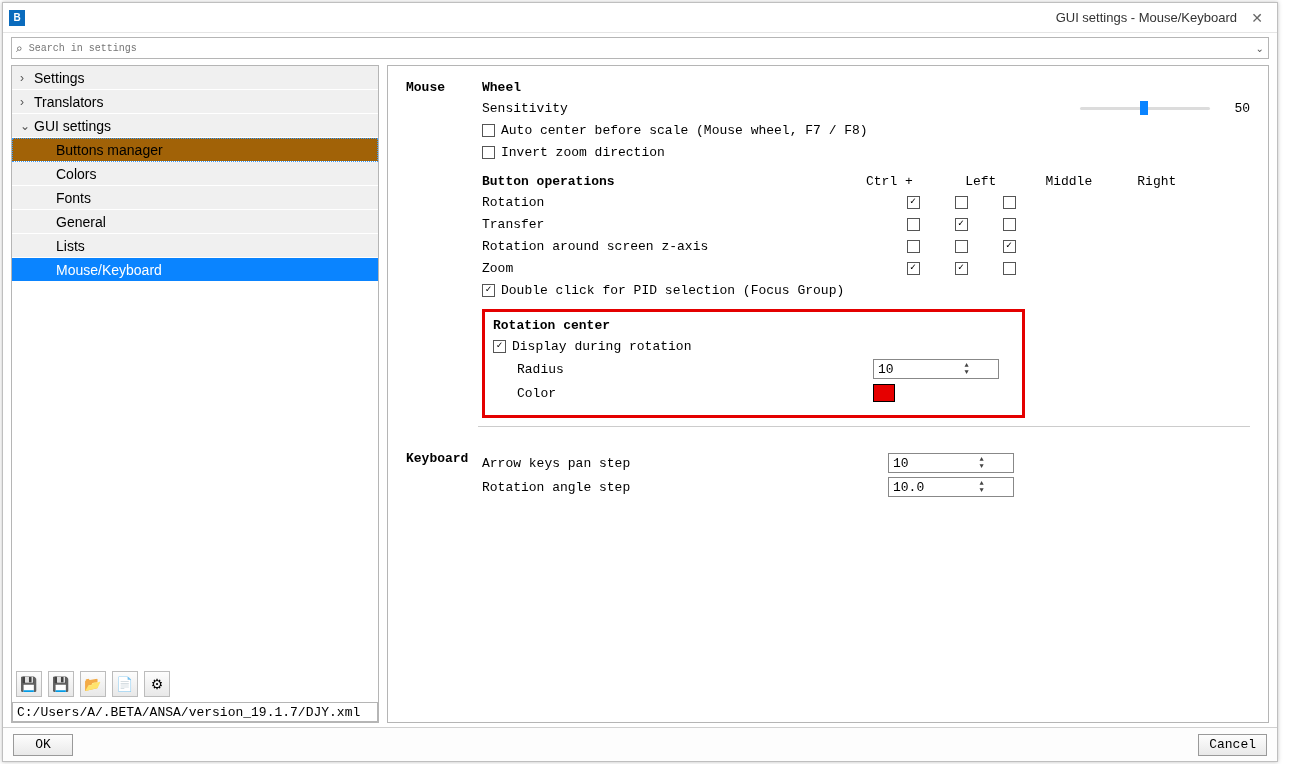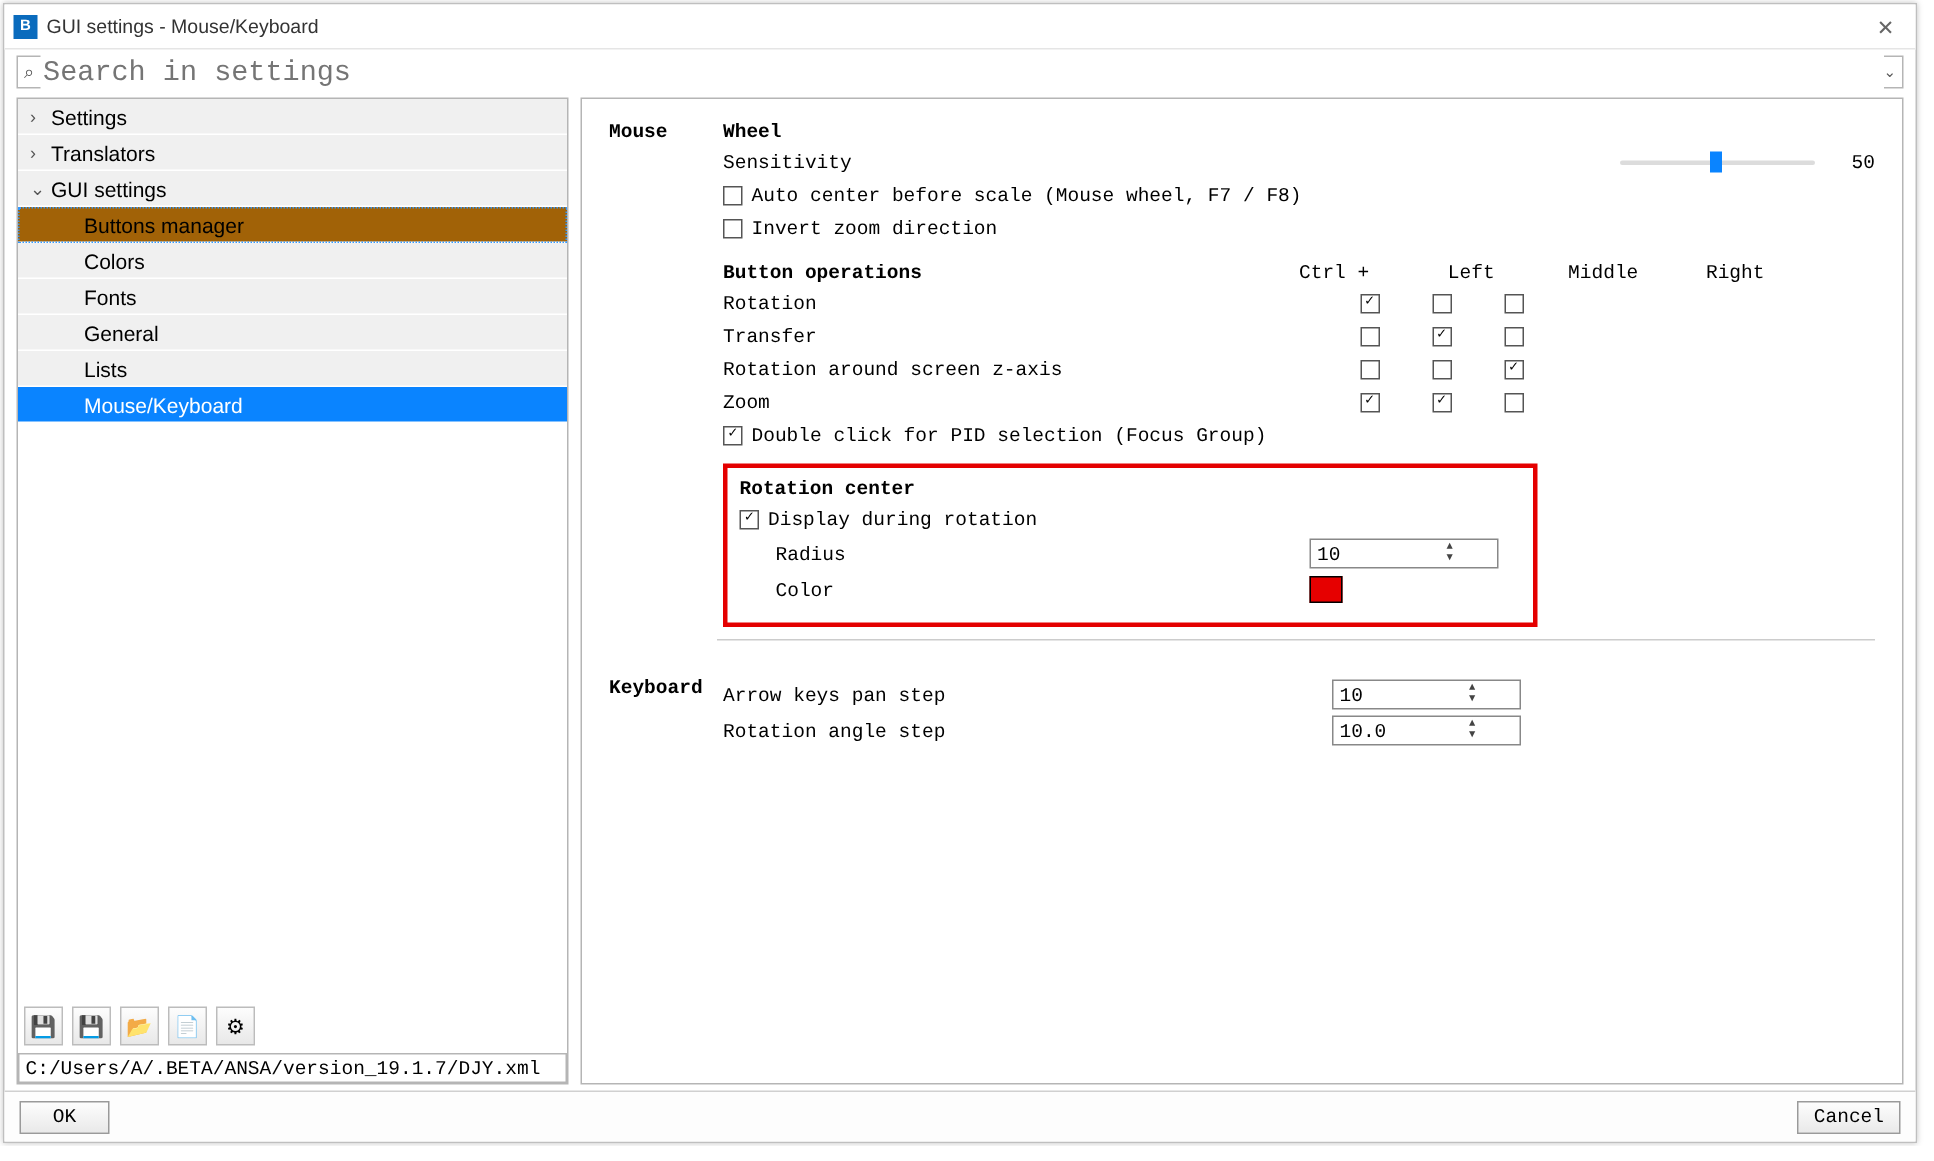--- a/index.html
+++ b/index.html
@@ -33,41 +33,41 @@
 }
 .titlebar .app-icon {
   width: 16px; height: 16px;
   margin: 0 6px;
   background: #0a6bbd;
   color: #fff;
   font-size: 10px;
   display: flex; align-items: center; justify-content: center;
   font-weight: bold;
 }
-.titlebar .title { flex: 1; }
+.titlebar .title { flex: 1; text-align: right; }
 .titlebar .close {
   width: 40px; height: 100%;
   display: flex; align-items: center; justify-content: center;
   font-size: 14px; color: #666;
 }
 
 
 .searchbar {
   margin: 4px 8px 6px 8px;
   height: 22px;
   border: 1px solid #b5b5b5;
   display: flex; align-items: center;
   padding: 0 4px;
 }
 .searchbar .mag {
   font-size: 12px; color: #555; margin-right: 4px;
 }
 .searchbar input {
   flex: 1; border: none; outline: none;
-  font-family: "Courier New", monospace; font-size: 19px;
+  font-family: "Courier New", monospace; font-size: 10px;
   color: #888;
 }
 .searchbar .chev {
   font-size: 10px; color: #555;
 }
 
 
 .body {
   flex: 1;
   display: flex;

